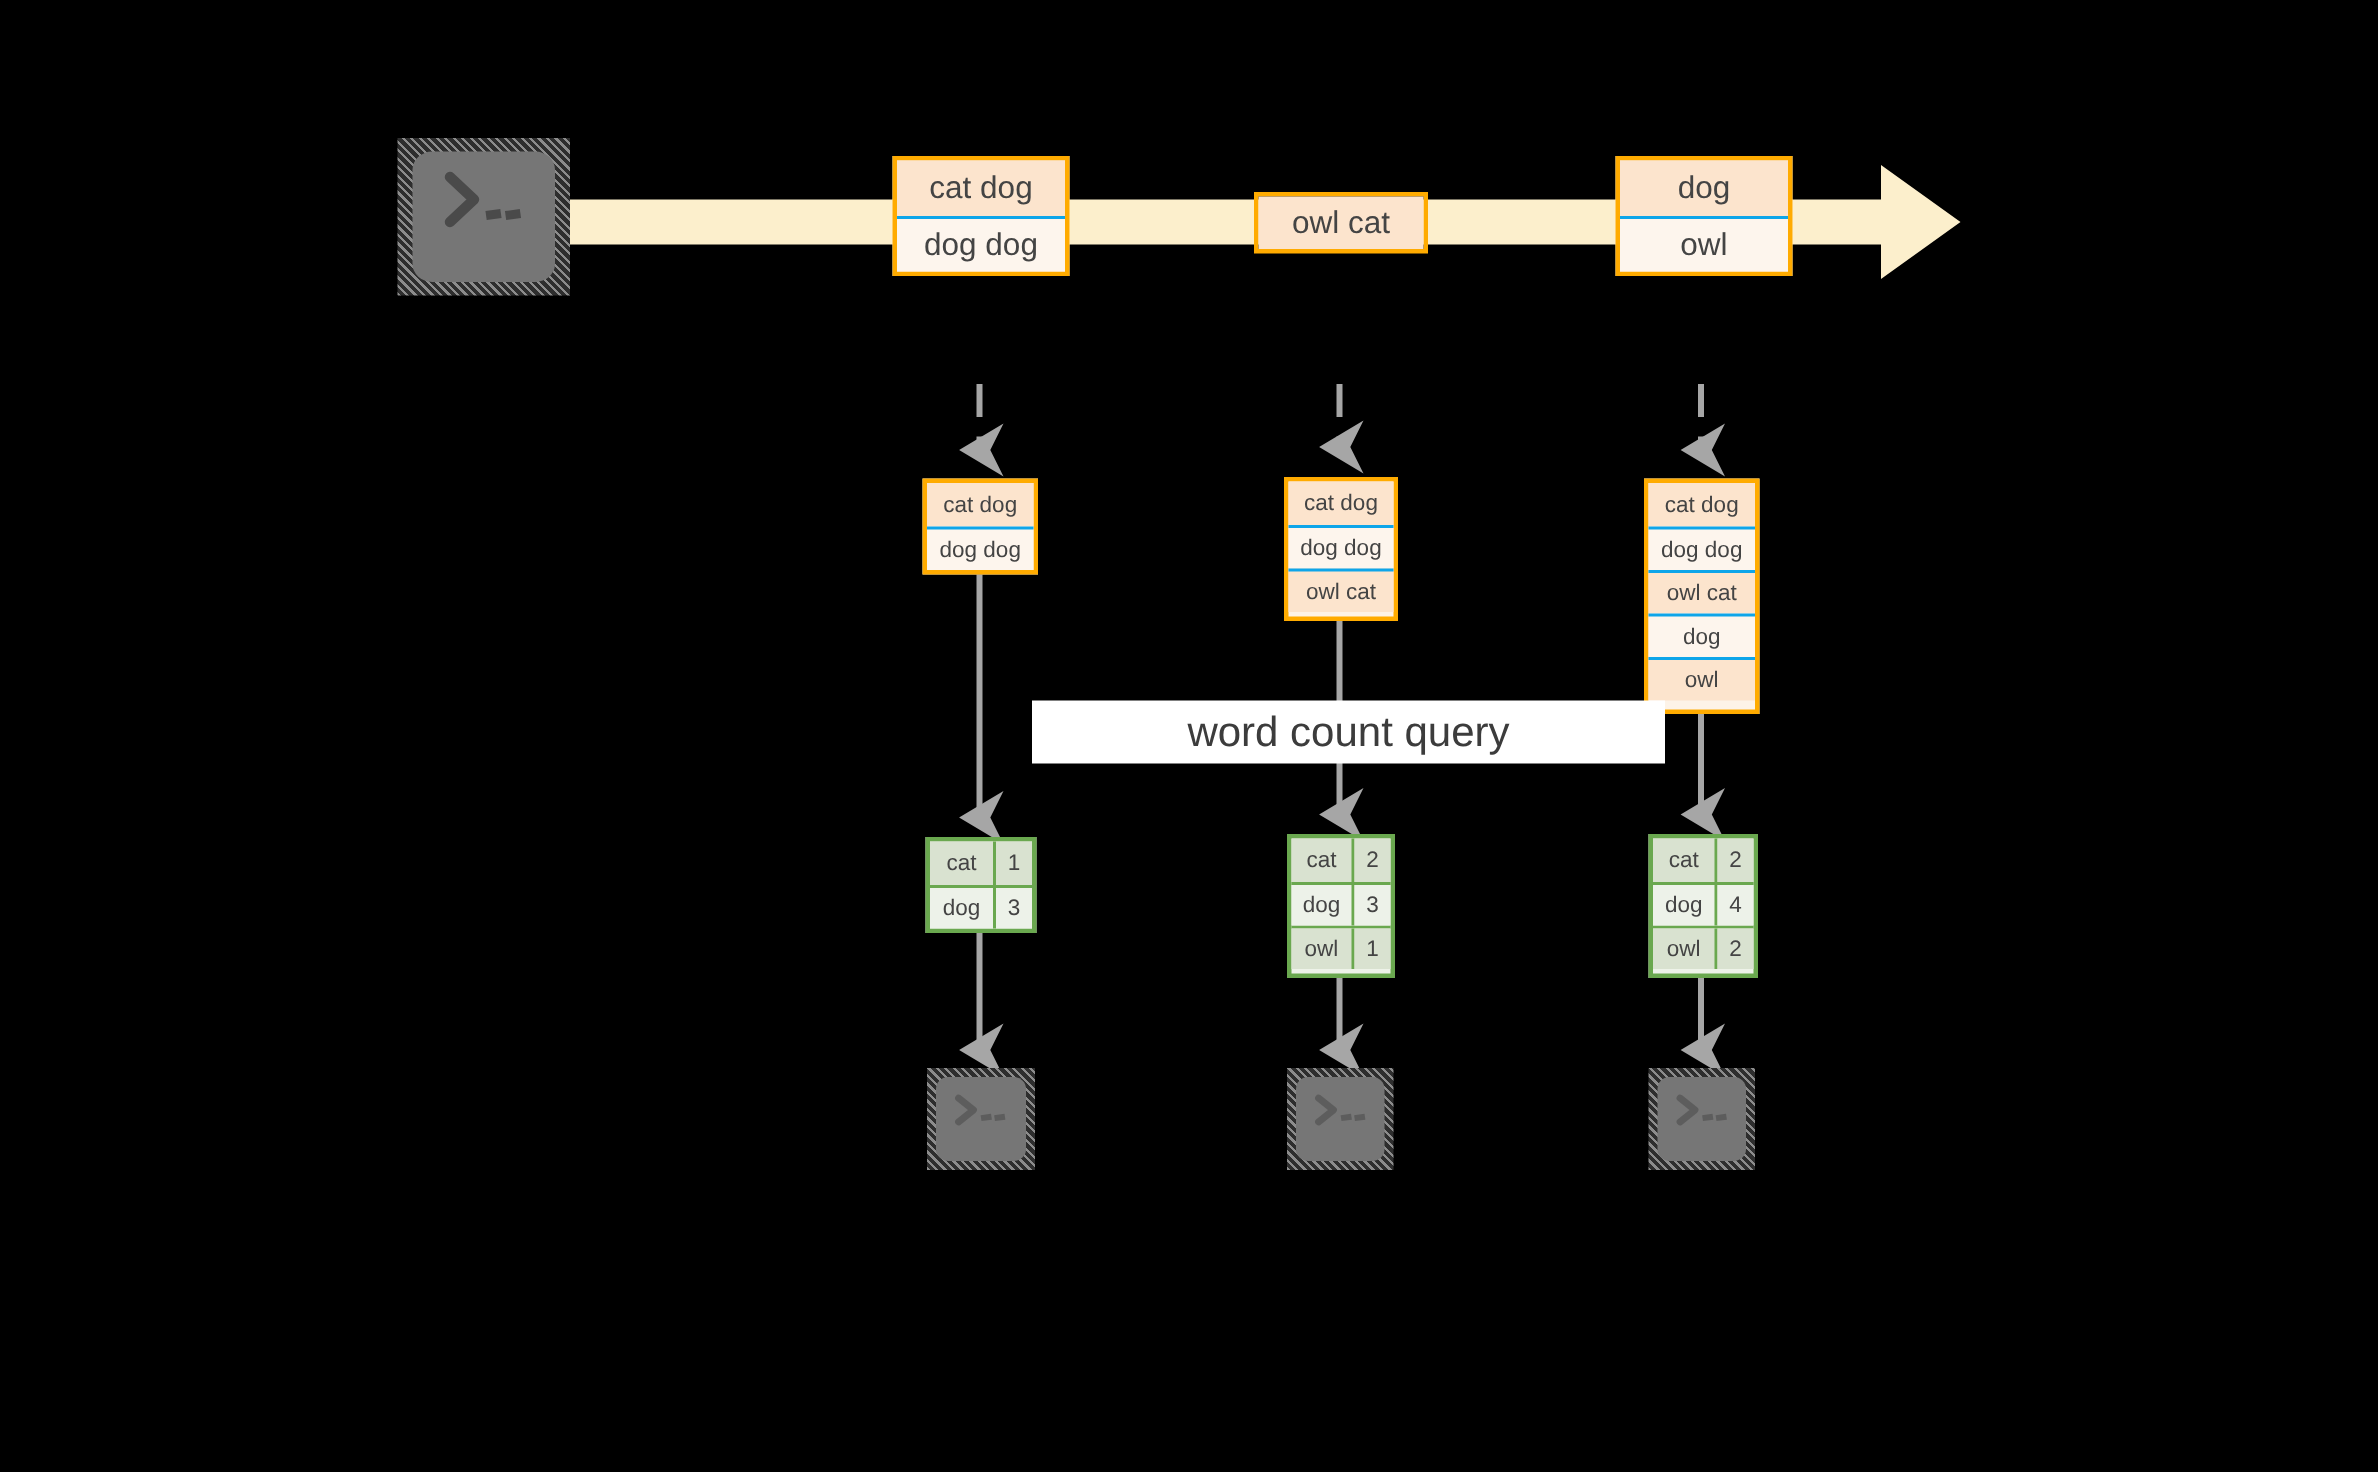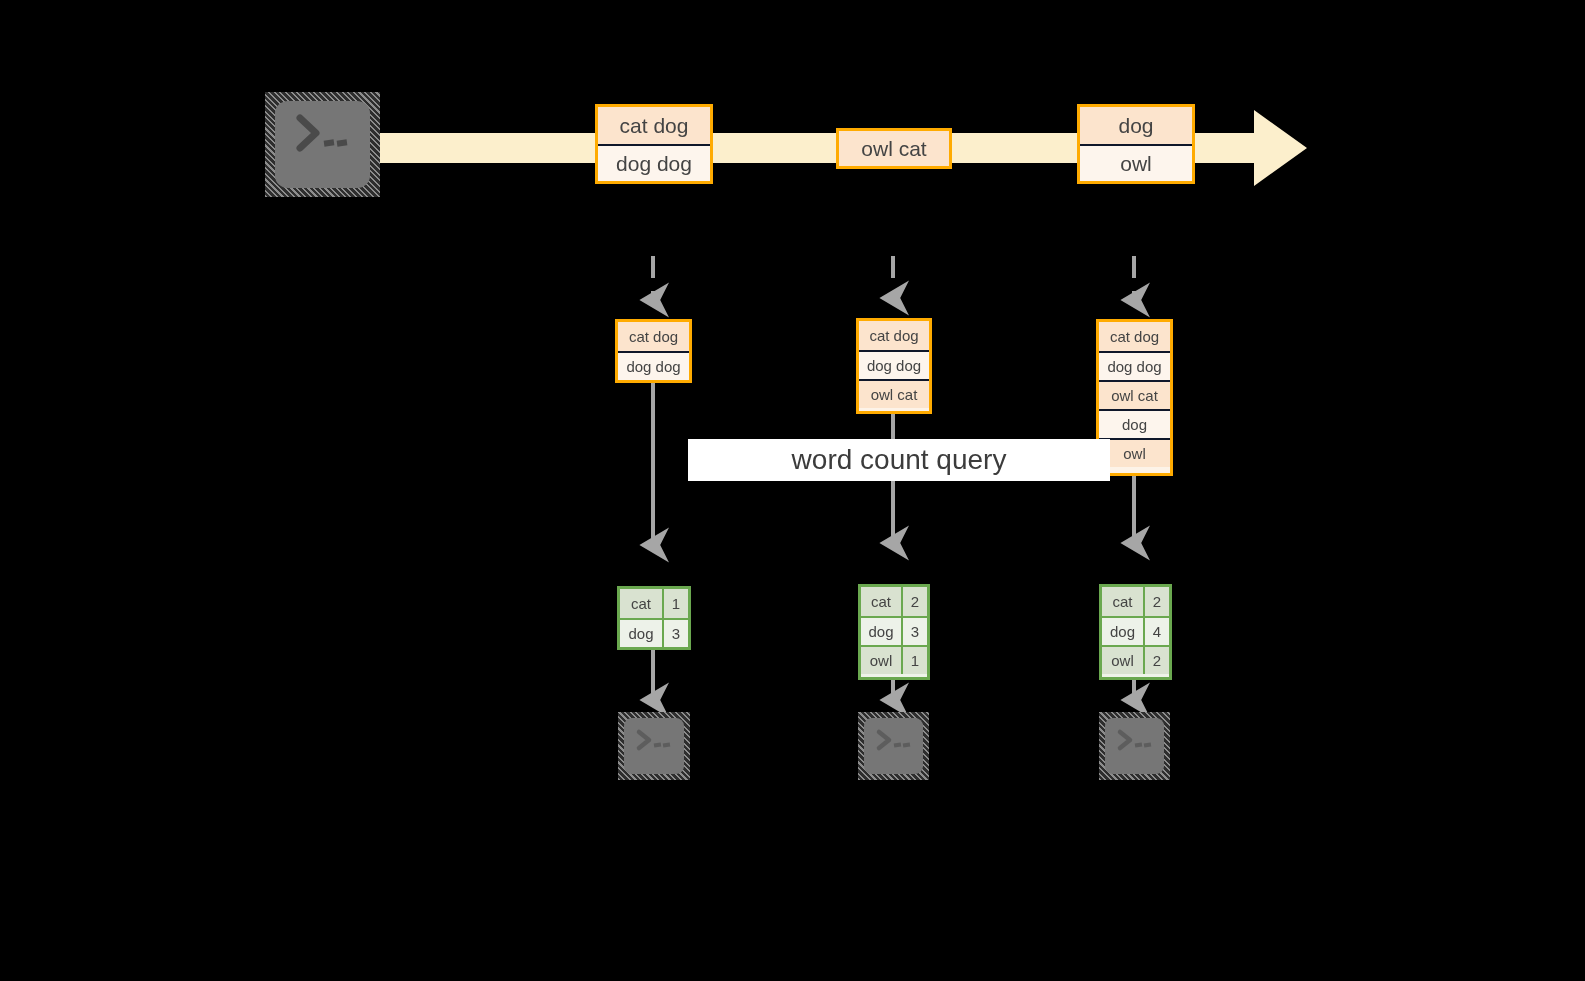--- a/index.html
+++ b/index.html
@@ -54,29 +54,28 @@
   .obox .row {
     box-sizing: border-box;
     display: flex;
     align-items: center;
     justify-content: center;
     color: #444444;
     white-space: nowrap;
   }
   .obox .row.dark  { background: #fce4cd; }
   .obox .row.light { background: #fdf5ed; }
-  .obox .row + .row { border-top: 2px solid #0f172a; }
+  .obox .row + .row { border-top: 2px solid #0ea5e9; }
 
   
   .gbox {
     position: absolute;
     box-sizing: border-box;
     border: 3px solid #6aa84f;
     background: #eef3e9;
-    margin-top: 28px;
   }
   .gbox .grow {
     box-sizing: border-box;
     display: flex;
   }
   .gbox .grow + .grow { border-top: 2px solid #6aa84f; }
   .gbox .gcell {
     box-sizing: border-box;
     display: flex;
     align-items: center;
@@ -171,21 +170,21 @@
   </div>
 
   <div class="obox" style="left:1096px;top:319px;width:77px;height:157px;font-size:15px;">
     <div class="row dark" style="height:29px">cat dog</div>
     <div class="row light" style="height:29px">dog dog</div>
     <div class="row dark" style="height:29px">owl cat</div>
     <div class="row light" style="height:29px">dog</div>
     <div class="row dark" style="height:29px">owl</div>
   </div>
 
-  <div class="caption" style="left:688px;top:439px;width:422px;height:42px;font-size:28px;">word count query</div>
+  <div class="caption" style="left:688px;top:467px;width:422px;height:42px;font-size:28px;">word count query</div>
 
   <div class="gbox" style="left:617px;top:558px;width:74px;height:64px;font-size:15px;">
     <div class="grow dark" style="height:29px">
       <div class="gcell key" style="width:44px">cat</div>
       <div class="gcell value" style="width:24px">1</div>
     </div>
     <div class="grow light" style="height:29px">
       <div class="gcell key" style="width:44px">dog</div>
       <div class="gcell value" style="width:24px">3</div>
     </div>

